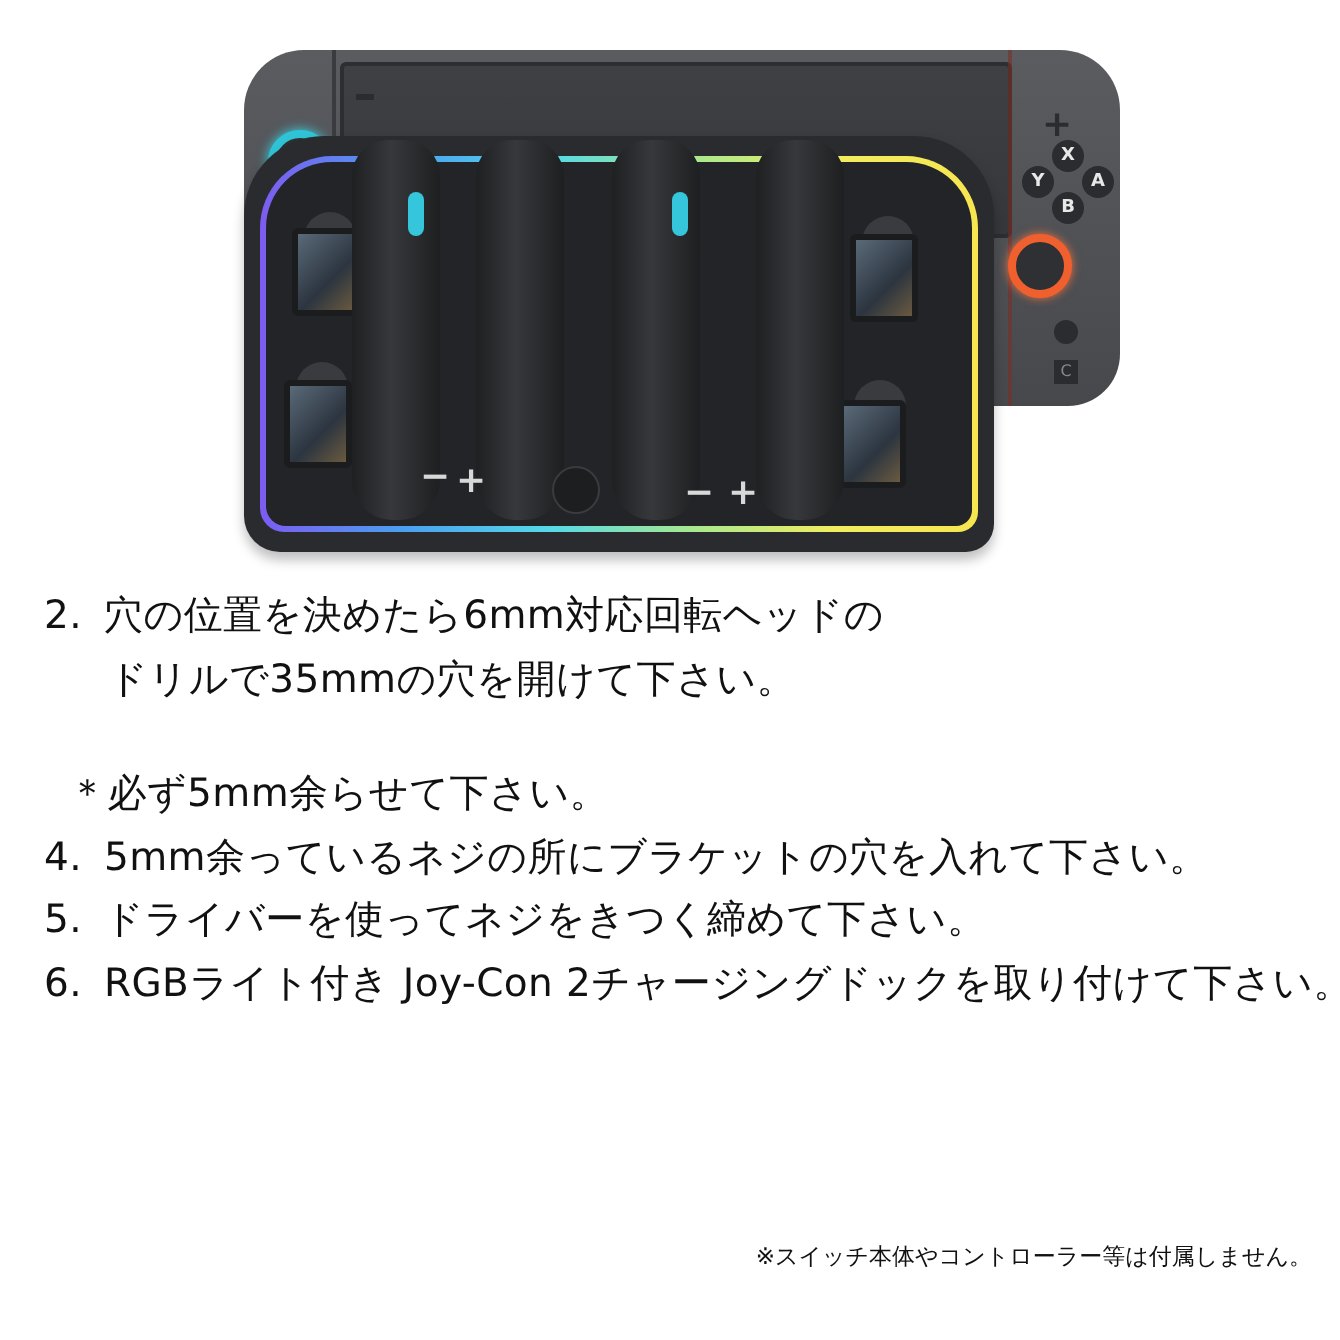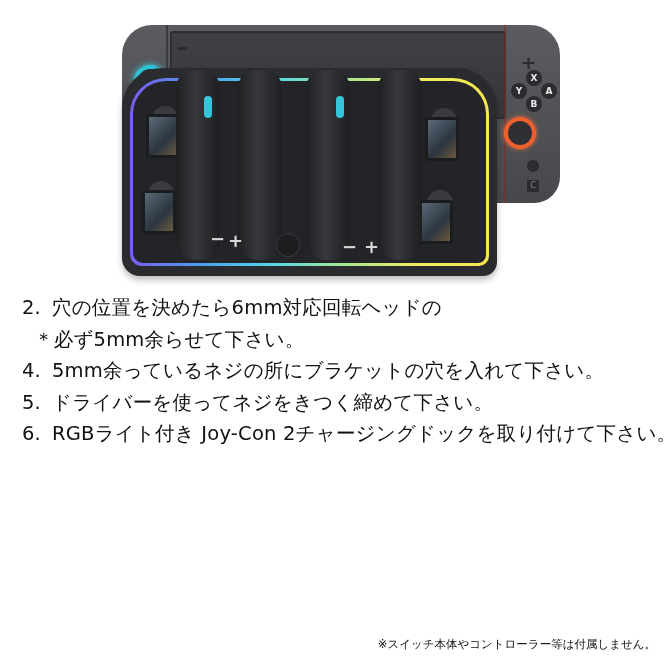--- a/index.html
+++ b/index.html
@@ -50,22 +50,22 @@
   .joycon-stick { position: absolute; width: 8px; height: 22px; border-radius: 6px; background: #36c6dc; }
   .sign { position: absolute; color: #d8d8d8; font-weight: bold; font-size: 18px; }
   .center-btn { position: absolute; left: 276px; top: 233px; width: 24px; height: 24px; border-radius: 50%; background: #1d1e20; border: 1px solid #3a3b3e; }
 
   
   .instructions { position: absolute; left: 22px; top: 292px; width: 640px; }
   .heading { font-size: 19px; line-height: 28px; margin-bottom: 2px; letter-spacing: 0.3px; }
   .step { font-size: 19.5px; line-height: 31.5px; white-space: nowrap; letter-spacing: 0.2px; }
   .step .num { display: inline-block; width: 30px; }
   .step.cont { padding-left: 32px; }
-  .step.note { padding-left: 12px; }
-  .footnote { position: absolute; right: 14px; top: 636px; font-size: 11.5px; line-height: 16px; color: #111; }
+  .step.note { padding-left: 12px; margin-top: 26px; }
+  .footnote { position: absolute; right: 14px; top: 620px; font-size: 11.5px; line-height: 16px; color: #111; }
 </style>
 </head>
 <body>
 
 <div class="product">
   <div class="console">
     <div class="screen"></div>
     <div class="divider-l"></div>
     <div class="divider-r"></div>
     <div class="minus-btn"></div>
@@ -110,20 +110,21 @@
   <div class="sign" style="left:228px;top:230px;">+</div>
   <div class="center-btn"></div>
   <div class="sign" style="left:342px;top:236px;">−</div>
   <div class="sign" style="left:364px;top:236px;">+</div>
 </div>
 
 <div class="instructions">
 
 
   <div class="step"><span class="num">2.</span><span>穴の位置を決めたら6mm対応回転ヘッドの</span></div>
+  <div class="step cont"><span>ドリルで35mmの穴を開けて下さい。</span></div>
 
   <div class="step note"><span>＊必ず5mm余らせて下さい。</span></div>
 
   <div class="step"><span class="num">4.</span><span>5mm余っているネジの所にブラケットの穴を入れて下さい。</span></div>
 
   <div class="step"><span class="num">5.</span><span>ドライバーを使ってネジをきつく締めて下さい。</span></div>
 
   <div class="step"><span class="num">6.</span><span>RGBライト付き Joy-Con 2チャージングドックを取り付けて下さい。</span></div>
 
 </div>

